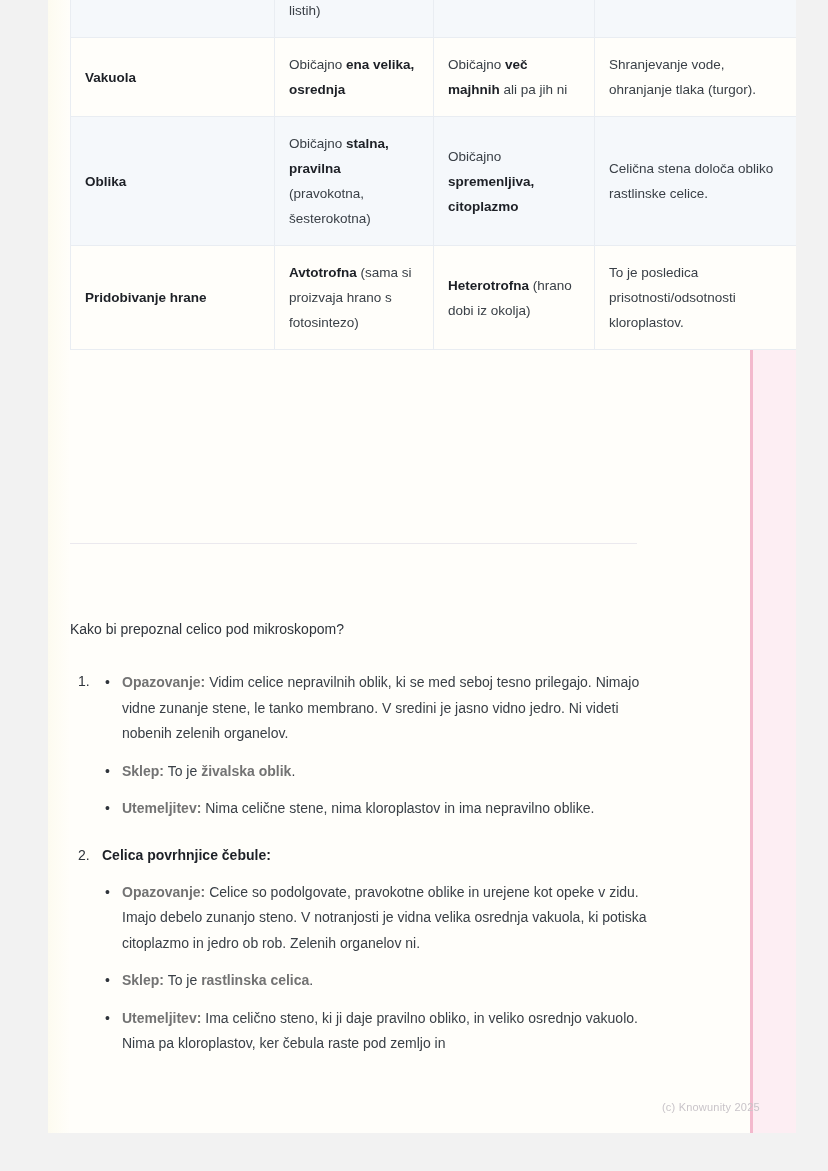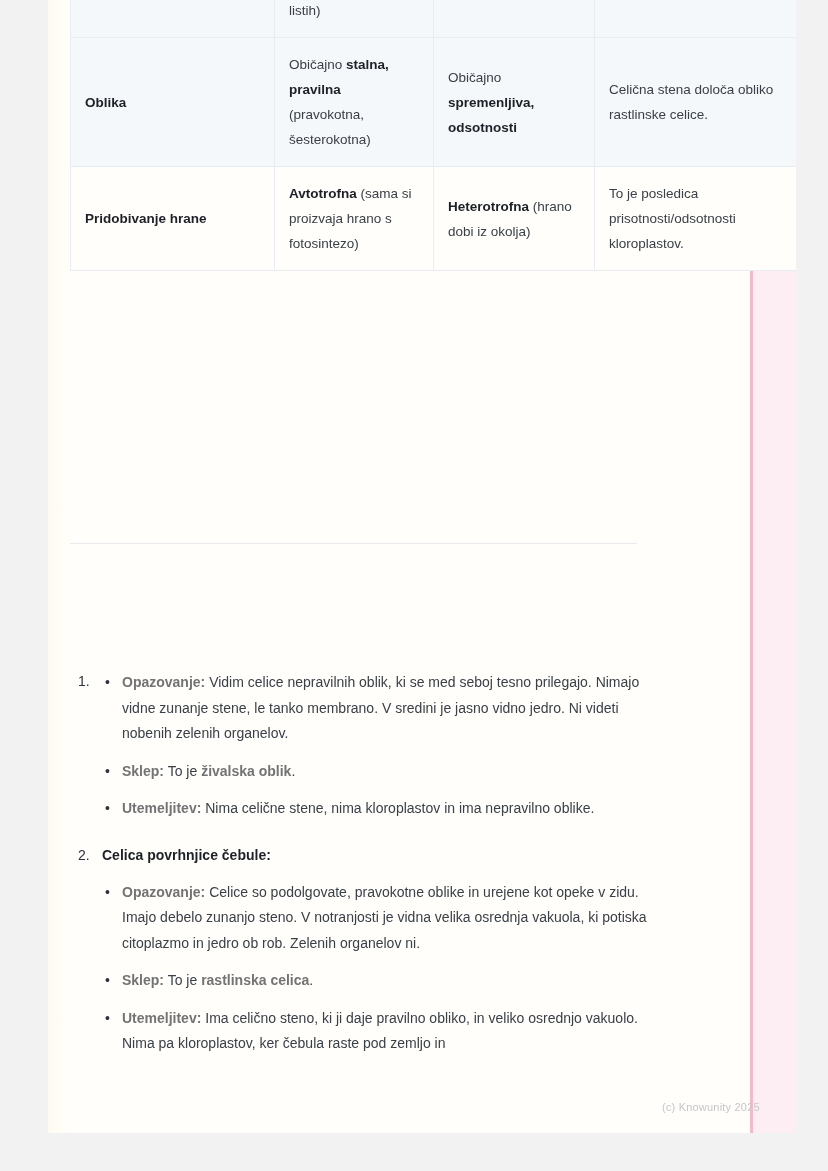--- a/index.html
+++ b/index.html
@@ -204,37 +204,44 @@
 
       <table class="cmp-table">
         <tbody>
           <tr class="row-blue">
             <td class="c0 feature"></td>
             <td class="c1"><span class="muted">fotosintezo,
 npr. v listih)</span></td>
             <td class="c2"></td>
             <td class="c3"></td>
           </tr>
+          <tr class="row-cream">
+            <td class="c0 feature">Vakuola</td>
+            <td class="c1"><span class="muted">Običajno </span><b>ena velika, osrednja</b><span class="muted"></span></td>
+            <td class="c2"><span class="muted">Običajno </span><b>več majhnih</b><span class="muted"> ali pa jih ni</span></td>
+            <td class="c3"><span class="muted">Shranjevanje vode, ohranjanje tlaka (turgor).</span></td>
+          </tr>
           <tr class="row-blue">
             <td class="c0 feature">Oblika</td>
             <td class="c1"><span class="muted">Običajno </span><b>stalna, pravilna</b><span class="muted"> (pravokotna, šesterokotna)</span></td>
-            <td class="c2"><span class="muted">Običajno </span><b>spremenljiva, odsotnosti</b><span class="muted"></span></td>
+            <td class="c2"><span class="muted">Običajno </span><b>spremenljiva, citoplazmo</b><span class="muted"></span></td>
             <td class="c3"><span class="muted">Celična stena določa obliko rastlinske celice.</span></td>
           </tr>
           <tr class="row-cream">
             <td class="c0 feature">Pridobivanje hrane</td>
             <td class="c1"><b>Avtotrofna</b><span class="muted"> (sama si proizvaja hrano s fotosintezo)</span></td>
             <td class="c2"><b>Heterotrofna</b><span class="muted"> (hrano dobi iz okolja)</span></td>
             <td class="c3"><span class="muted">To je posledica prisotnosti/odsotnosti kloroplastov.</span></td>
           </tr>
         </tbody>
       </table>
 
       <div class="hr-divider"></div>
 
+      <div class="intro-line">Kako bi prepoznal celico pod mikroskopom?</div>
 
       <div class="olist">
 
         <div class="onum-item">
           <div class="onum-head">
             <span class="marker">1.</span>
           </div>
           <ul class="blist">
             <li>
               <span class="bullet">•</span>

